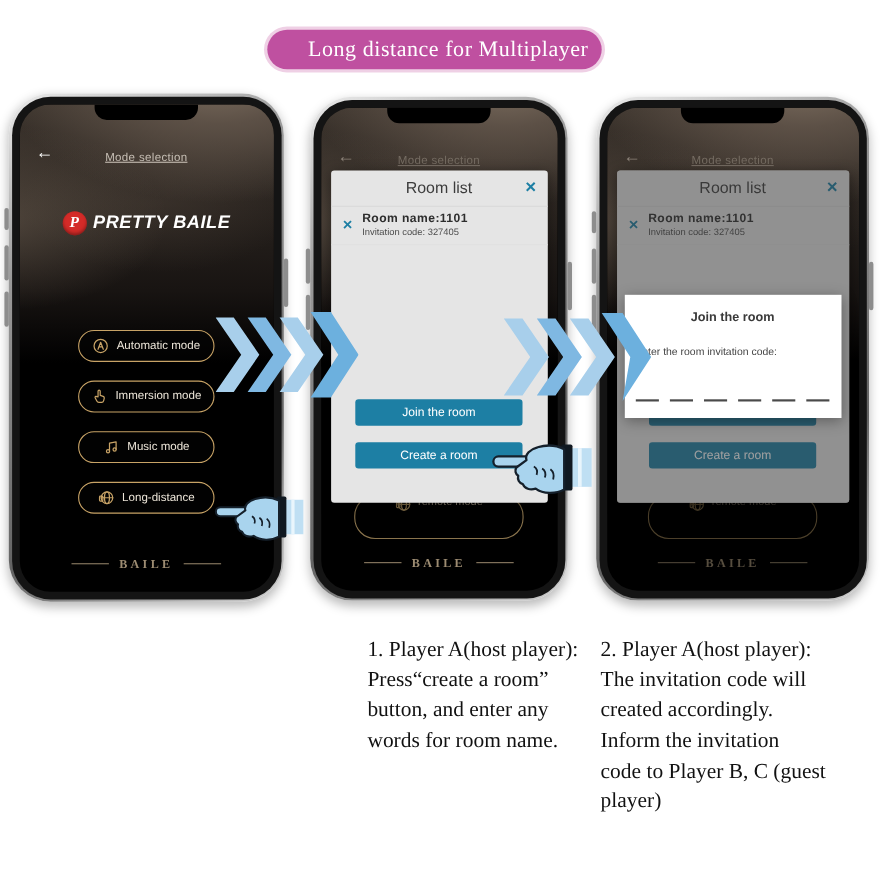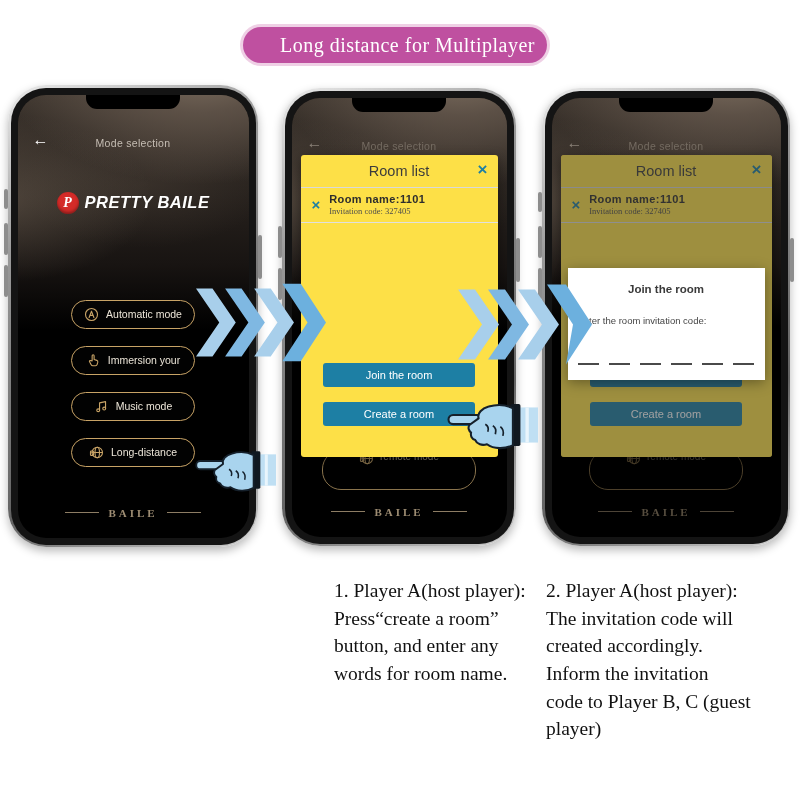--- a/index.html
+++ b/index.html
@@ -31,21 +31,21 @@
   .phone3 { left:542px; top:88px; width:248px; height:458px; }
 
   .wave-bg { position:absolute; left:0; right:0; top:0; height:235px; z-index:0;
     background:
       radial-gradient(135% 85% at 78% -18%, #8d7d6c 0%, #5c5046 30%, rgba(32,27,23,0) 66%),
       radial-gradient(120% 65% at -8% 44%, rgba(112,98,84,.55) 0%, rgba(0,0,0,0) 55%),
       radial-gradient(90% 45% at 55% 38%, rgba(70,60,52,.5) 0%, rgba(0,0,0,0) 60%),
       linear-gradient(180deg,#3c342d 0%,#181412 72%,#000 100%); }
 
   .hdr-title { position:absolute; top:42px; width:100%; text-align:center;
-    font-size:10.5px; color:#c6beb4; letter-spacing:.3px; z-index:2; }
+    font-size:10.5px; color:#c6beb4; letter-spacing:.3px; z-index:2;text-decoration:underline; }
   .back { position:absolute; left:15px; top:36px; color:#fff; font-size:16px; z-index:2; }
   .faded .hdr-title { color:#756c62; }
   .faded .back { color:#8b8278; }
 
   
   .logo { position:absolute; top:97px; width:100%; display:flex; justify-content:center;
     align-items:center; gap:6px; z-index:2; }
   .logo-badge { width:22px; height:22px; border-radius:50%; background:#d42b28; color:#fff;
     font:italic bold 14px "Liberation Serif", serif; display:flex; align-items:center;
     justify-content:center; box-shadow:inset 0 -2px 3px rgba(0,0,0,.35); }
@@ -60,31 +60,31 @@
   .mode-icon { width:15px; height:15px; flex:0 0 auto; }
   .mode-icon * { stroke:#c8a366; fill:none; stroke-width:1.5; stroke-linecap:round; stroke-linejoin:round; }
 
   .footer-brand { position:absolute; bottom:19px; width:100%; display:flex; align-items:center;
     justify-content:center; gap:9px; color:#9d8c72; font:bold 11px "Liberation Serif", serif;
     letter-spacing:3px; z-index:2;text-align:right; }
   .footer-line { width:34px; height:1px; background:#8d7d64; }
   .dim-footer { opacity:.55; }
 
   
-  .dialog { position:absolute; left:9px; right:9px; top:57px; height:302px; background:#fde047;
+  .dialog { position:absolute; left:9px; right:9px; top:57px; height:302px; background:#e5e5e5;
     border-radius:3px; z-index:3; box-shadow:0 3px 12px rgba(0,0,0,.45); }
   .dlg-title-row { position:relative; height:33px; border-bottom:1px solid #d9d9d9;
     display:flex; align-items:center; justify-content:center; }
   .dlg-title { font-size:14.5px; color:#3c3c3c; }
   .dlg-close { position:absolute; right:10px; top:5px; color:#1d7fa4; font-size:17px; font-weight:bold; }
   .room-row { display:flex; align-items:center; gap:9px; padding:5px 8px 6px 11px;
     border-bottom:1px solid #e0e0e0; }
   .room-remove { color:#1d7fa4; font-size:15px; font-weight:bold; }
   .room-name { font-size:11px; color:#2d2d2d; font-weight:bold; letter-spacing:.4px; }
-  .room-code { font-size:8.5px; color:#4c4c4c; margin-top:1px;font-family:Liberation Serif, serif; }
+  .room-code { font-size:8.5px; color:#4c4c4c; margin-top:1px; }
   .dlg-btn { position:absolute; left:50%; transform:translateX(-50%); width:152px; height:24px;
     background:#1d7fa4; color:#fff; font-size:11px; display:flex; align-items:center;
     justify-content:center; border-radius:3px; }
   .join-btn { top:208px; }
   .create-btn { top:247px; }
   .dimmed::after { content:""; position:absolute; inset:0; background:rgba(55,55,55,.48); z-index:4; border-radius:3px; }
 
   .remote-pill { position:absolute; left:50%; transform:translateX(-50%); top:352px; width:154px;
     height:40px; border:1.2px solid #8a744d; border-radius:19px; z-index:1; display:flex;
     align-items:flex-start; justify-content:center; gap:6px; color:#8f8474; font-size:10px; }
@@ -142,21 +142,21 @@
             <svg class="mode-icon" viewBox="0 0 20 20">
                 <circle cx="10" cy="10" r="8"></circle>
                 <path d="M6.8 14 L10 5.6 L13.2 14 M8 11.2 h4"></path>
               </svg>
             <span>Automatic mode</span>
           </div>
           <div class="mode-btn">
             <svg class="mode-icon" viewBox="0 0 20 20">
                 <path d="M8.2 9.5 V3.6 a1.3 1.3 0 0 1 2.6 0 V8.6 l3.6 1.2 q1.7 .7 1.3 2.4 l-.8 3 q-.5 1.8-2.3 1.8 h-3.4 q-1.7 0-2.5-1.6 l-1.9-3.6 q-.7-1.5 .8-1.9 l2.6 .6"></path>
               </svg>
-            <span>Immersion your</span>
+            <span>Immersion mode</span>
           </div>
           <div class="mode-btn">
             <svg class="mode-icon" viewBox="0 0 20 20">
                 <path d="M7.4 15 V5.2 l8-1.7 V12.6"></path>
                 <circle cx="5.6" cy="15" r="1.9"></circle>
                 <circle cx="13.6" cy="12.8" r="1.9"></circle>
               </svg>
             <span>Music mode</span>
           </div>
           <div class="mode-btn">

